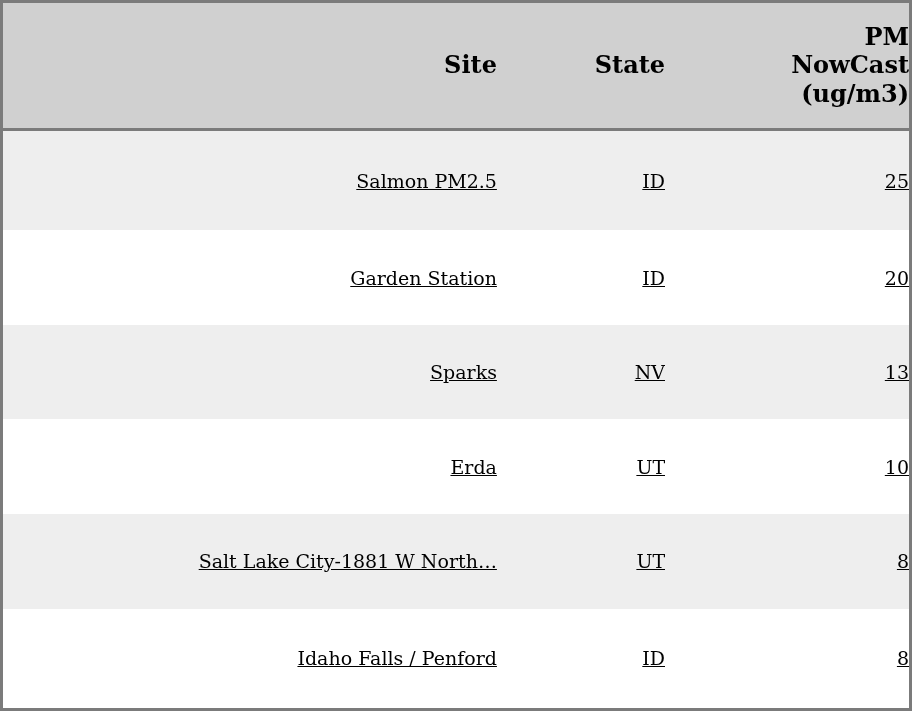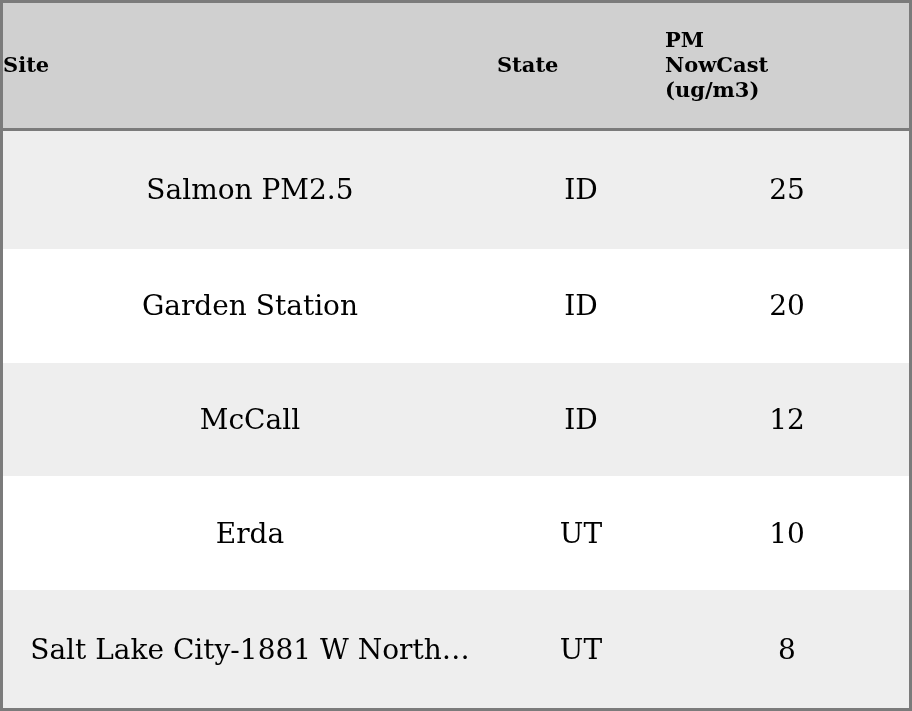--- a/index.html
+++ b/index.html
@@ -31,34 +31,35 @@
   col.col-state { width: 18.5%; }
   col.col-pm    { width: 27.0%; }
 
   thead tr {
     height: 128px;
   }
   thead th {
     background: var(--header-bg);
     border-bottom: 3px solid var(--border-color);
     font-weight: bold;
-    font-size: 21px;
+    font-size: 24px;
     line-height: 1.18;
-    text-align: left;
+    text-align: right;
     vertical-align: middle;
     padding: 0;
     white-space: pre-line;
   }
   tbody td {
-    font-size: 28px;
-    text-align: center;
+    font-size: 19px;
+    text-align: right;
     vertical-align: middle;
     padding: 0;
     overflow: hidden;
     white-space: nowrap;
+    text-decoration: underline;
   }
   tbody tr:nth-child(odd)  { background: var(--row-alt-bg); }
   tbody tr:nth-child(even) { background: var(--row-bg); }
 </style>
 </head>
 <body>
 
 <table class="data-table">
   <colgroup>
     <col class="col-site">
@@ -80,28 +81,33 @@
         <td>Salmon PM2.5</td>
         <td>ID</td>
         <td>25</td>
       </tr>
       <tr>
         <td>Garden Station</td>
         <td>ID</td>
         <td>20</td>
       </tr>
       <tr>
-        <td>McCall</td>
-        <td>ID</td>
-        <td>12</td>
+        <td>Sparks</td>
+        <td>NV</td>
+        <td>13</td>
       </tr>
       <tr>
         <td>Erda</td>
         <td>UT</td>
         <td>10</td>
       </tr>
       <tr>
         <td>Salt Lake City-1881 W North…</td>
         <td>UT</td>
         <td>8</td>
       </tr>
+      <tr>
+        <td>Idaho Falls / Penford</td>
+        <td>ID</td>
+        <td>8</td>
+      </tr>
     </tbody>
 </table>
 
 </body></html>

